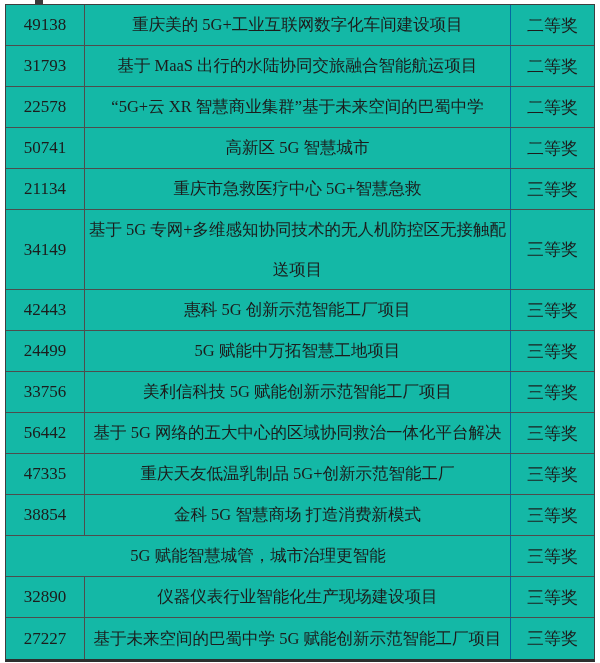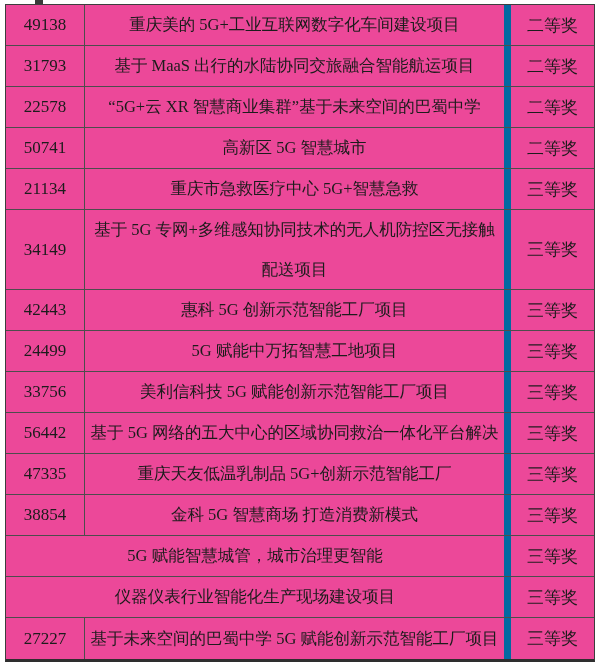--- a/index.html
+++ b/index.html
@@ -16,21 +16,21 @@
     left: 35px; top: 0;
     width: 8px; height: 4px;
     background: #3a3a3a;
   }
   .award-table {
     position: absolute;
     left: 5px; top: 4px;
     width: 590px;
     border: 1px solid #3e3e3e;
     border-bottom: 3px solid #2e2e2e;
-    background: #ec4899;
+    background: #14b8a6;
   }
   .row {
     display: flex;
     height: 41px;
     border-bottom: 1px solid #4d4d4d;
   }
   .row:last-child { border-bottom: none; }
   .row.tall { height: 80px; }
   .cell {
     display: flex;
@@ -39,21 +39,21 @@
     text-align: center;
     overflow: hidden;
   }
   .cell.id {
     width: 79px;
     border-right: 1px solid #4d4d4d;
     font-size: 17px;
   }
   .cell.name {
     flex: 1;
-    border-right: 7px solid #0369a1;
+    border-right: 1px solid #0369a1;
     font-size: 16.5px;
     line-height: 40px;
     padding: 0 2px;
   }
   .cell.award {
     width: 83px;
     font-size: 17px;
   }
 </style>
 </head>
@@ -134,20 +134,21 @@
     <div class="cell name">金科 5G 智慧商场 打造消费新模式</div>
     <div class="cell award">三等奖</div>
   </div>
 
   <div class="row">
     <div class="cell name">5G 赋能智慧城管，城市治理更智能</div>
     <div class="cell award">三等奖</div>
   </div>
 
   <div class="row">
+    <div class="cell id">32890</div>
     <div class="cell name">仪器仪表行业智能化生产现场建设项目</div>
     <div class="cell award">三等奖</div>
   </div>
 
   <div class="row">
     <div class="cell id">27227</div>
     <div class="cell name">基于未来空间的巴蜀中学 5G 赋能创新示范智能工厂项目</div>
     <div class="cell award">三等奖</div>
   </div>
 

